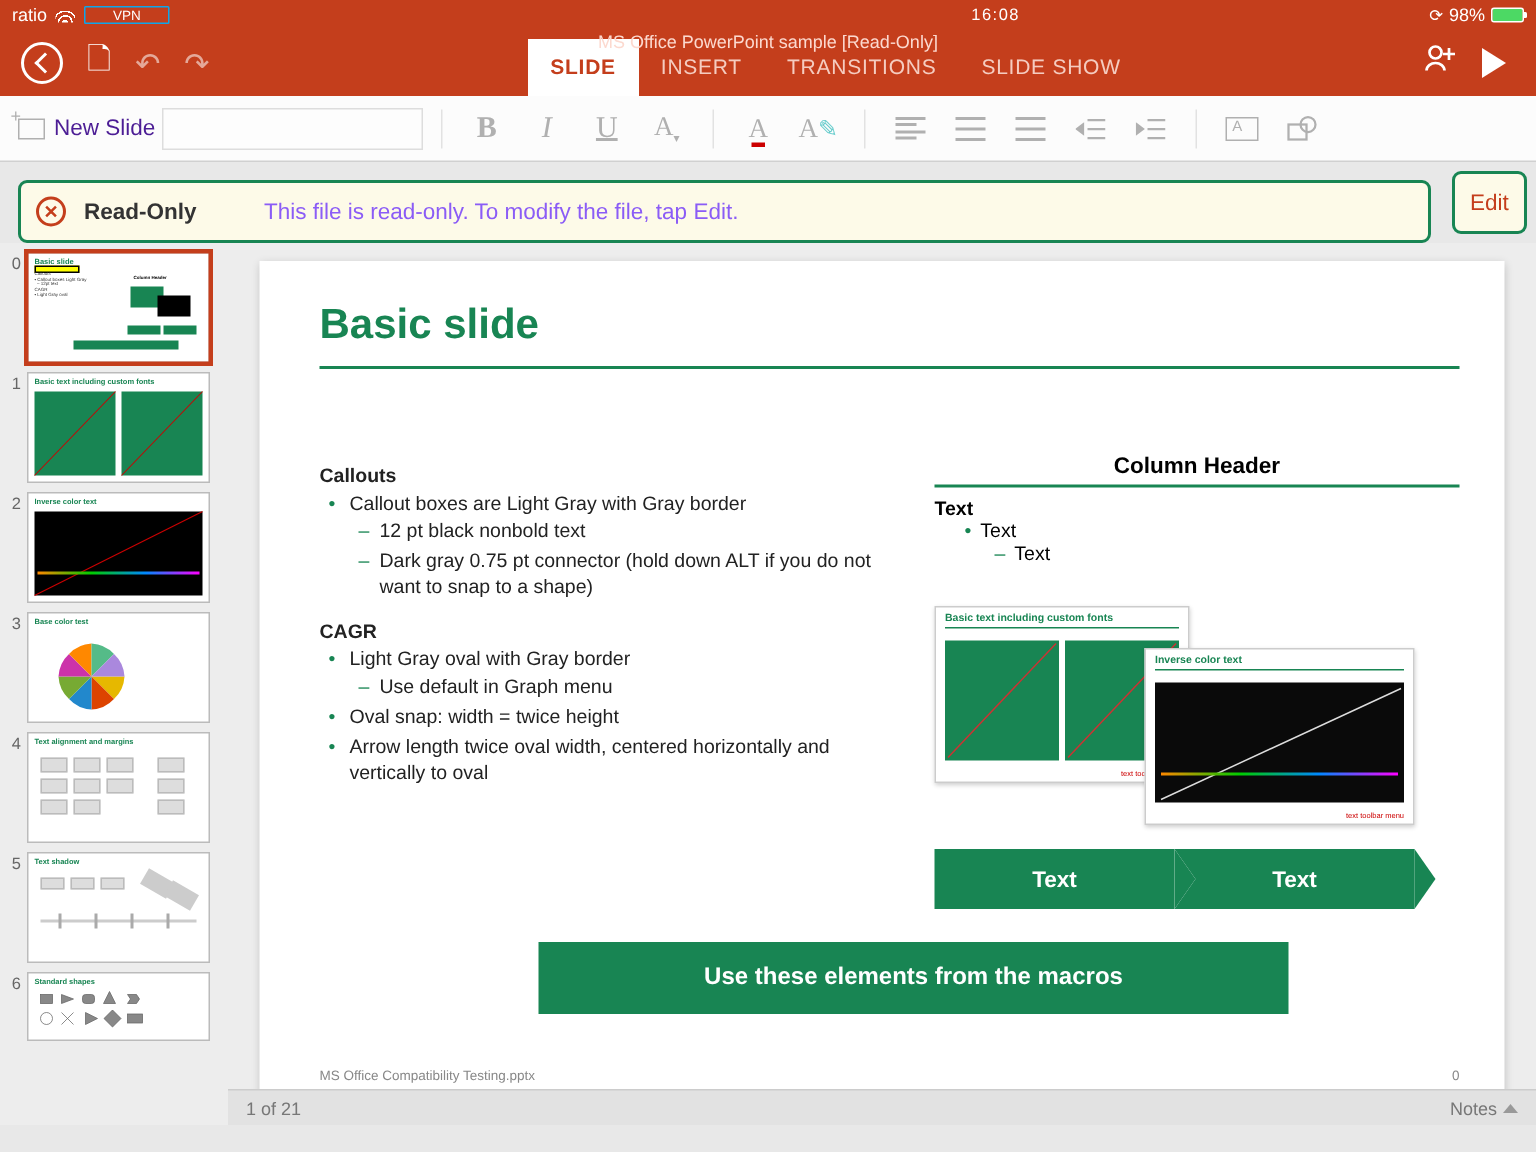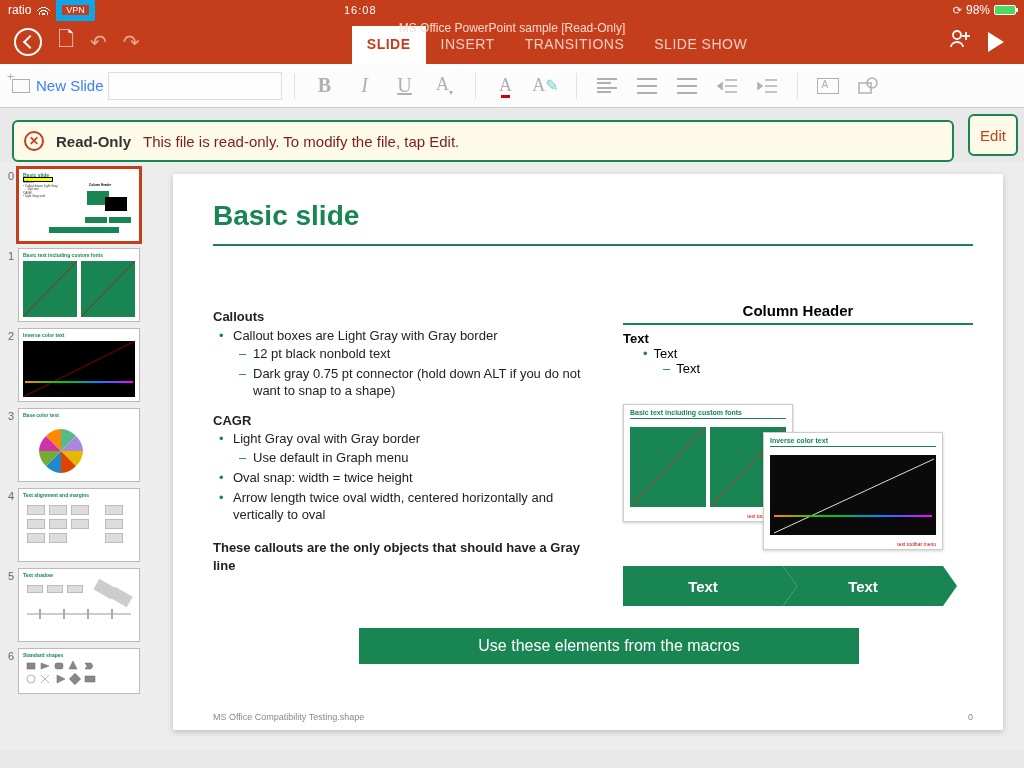--- a/index.html
+++ b/index.html
@@ -1,21 +1,21 @@
 <!DOCTYPE html>
 <html><head>
 <meta charset="utf-8">
 <style>
   * { box-sizing: border-box; margin: 0; padding: 0; }
   html, body { width: 1024px; height: 768px; font-family: -apple-system, "Helvetica Neue", Arial, sans-serif; overflow: hidden; background: #e8e8e8; }
   .statusbar { height: 20px; background: #c43e1c; color: #fff; display: flex; align-items: center; font-size: 12px; padding: 0 8px; }
   .statusbar .s-left { flex: 1; display: flex; gap: 6px; align-items: center; }
-  .statusbar .s-center { flex: 1; text-align: left; font-weight: 500; letter-spacing: 1px; font-size: 11px;}
+  .statusbar .s-center { flex: 1; text-align: right; font-weight: 500; letter-spacing: 1px; font-size: 11px;}
   .statusbar .s-right { flex: 1; display: flex; justify-content: flex-end; align-items: center; gap: 4px; }
-  .vpn-box { border: 6px solid #0ea5e9; padding: 0 4px; font-size: 9px; line-height: 10px; border-radius: 1px;}
+  .vpn-box { border: 1px solid #0ea5e9; padding: 0 18px; font-size: 9px; line-height: 10px; border-radius: 1px;}
   .wifi { width: 13px; height: 10px; background:
     radial-gradient(circle at 50% 100%, #fff 2px, transparent 2px),
     radial-gradient(circle at 50% 100%, transparent 4px, #fff 4px, #fff 5px, transparent 5px),
     radial-gradient(circle at 50% 100%, transparent 7px, #fff 7px, #fff 8px, transparent 8px);
     }
   .battery { width: 22px; height: 10px; border: 1px solid #fff; border-radius: 2px; position: relative; background: linear-gradient(to right, #4cd964 100%, transparent 0);}
   .battery::after { content:""; position:absolute; right:-3px; top:2px; width:2px; height:4px; background:#fff; border-radius:0 1px 1px 0;}
   .lock-rot { font-size: 11px; }
 
   .appbar { height: 44px; background: #c43e1c; display: flex; align-items: flex-end; }
@@ -29,40 +29,40 @@
   .tabs { flex: 1; display: flex; justify-content: center; align-items: flex-end; gap: 0; height: 100%; }
   .tab { color: #f5ccc0; font-size: 14px; letter-spacing: 0.5px; padding: 10px 15px 12px; cursor: pointer; }
   .tab.active { background: #fff; color: #c43e1c; font-weight: 600; }
   .title-row { position: absolute; top: 21px; left: 0; right: 0; text-align: center; color: #fcd9cf; font-size: 12px; pointer-events: none; }
   .share-ico, .play-ico { font-size: 22px; color: #fff; }
   .play-tri { width:0; height:0; border-left: 16px solid #fff; border-top: 10px solid transparent; border-bottom: 10px solid transparent;}
 
   .ribbon { height: 44px; background: #fcfcfc; border-bottom: 1px solid #d0d0d0; display: flex; align-items: center; padding: 0 12px; gap: 4px; }
   .ribbon .grp-sep { width: 1px; height: 26px; background: #e2e2e2; margin: 0 8px; }
   .ribtn { width: 36px; height: 30px; display: flex; align-items: center; justify-content: center; color: #b0b0b0; font-size: 18px; }
-  .newslide { display:flex; align-items:center; color:#3b82f6; font-size:15px; gap:6px; }
+  .newslide { display:flex; align-items:center; color:#4c1d95; font-size:15px; gap:6px; }
   .newslide .plus-box { width:18px; height:14px; border:1px solid #b0b0b0; position:relative;}
   .newslide .plus-box::before { content:"+"; position:absolute; top:-10px; left:-6px; font-size:12px; color:#b0b0b0;}
   .font-box { width: 174px; height: 28px; border: 1px solid #ddd; background: #fdfdfd; }
   .bold { font-weight: 700; font-family: Georgia, serif; font-size: 20px;}
   .italic { font-style: italic; font-family: Georgia, serif; font-size: 20px;}
   .under { text-decoration: underline; font-family: Georgia, serif; font-size: 20px;}
   .fscolor { position: relative; font-family: Georgia, serif; font-size: 18px;}
   .fscolor::after { content:""; display:block; height:3px; background:#c00; position:absolute; left:2px; right:2px; bottom:-2px;}
   .hilite { position:relative; }
   .hilite .pen { font-size:16px;}
   .align-lines, .bullets-ico, .numbers-ico, .indent-ico, .outdent-ico { width:20px; height:16px; display:flex; flex-direction:column; justify-content:space-between;}
   .align-lines span, .bullets-ico span, .numbers-ico span { height:2px; background:#b0b0b0; display:block;}
   .textbox-ico { border:1px solid #b0b0b0; width:22px; height:16px; position:relative;}
   .textbox-ico::before {content:"A"; font-size:10px; position:absolute; top:0; left:4px; color:#b0b0b0;}
 
   .readonly-bar { margin: 6px 6px 0; height: 42px; background: #fdfae8; border: 2px solid #188553; border-radius: 6px; display:flex; align-items:center; padding: 0 10px; gap: 12px;}
   .readonly-bar .dismiss-x { width:20px; height:20px; border:2px solid #c43e1c; border-radius:50%; color:#c43e1c; display:flex; align-items:center; justify-content:center; font-size:12px; font-weight:700;}
   .readonly-bar .ro-title { font-weight: 700; color:#333; font-size:15px;}
-  .readonly-bar .ro-msg { color:#7f1d1d; font-size:15px;}
+  .readonly-bar .ro-msg { color:#8b5cf6; font-size:15px;margin-left:33px;}
   .readonly-row { display:flex; gap:8px; margin: 6px 6px 0; }
   .readonly-row .ro-main { flex:1; }
   .edit-btn { width:50px; height:42px; border:2px solid #188553; border-radius:6px; background:#fdfae8; color:#c43e1c; font-size:15px; display:flex; align-items:center; justify-content:center;}
 
   .workspace { display:flex; height: 588px; }
   .thumbcol { width: 152px; background: #ededed; overflow: hidden; padding: 6px 6px 0 4px;}
   .thumbrow { display:flex; gap:4px; margin-bottom:6px;}
   .tnum { width:10px; font-size:11px; color:#666; text-align:right; padding-top:2px;}
   .thumb { width: 122px; height: 74px; background:#fff; border:1px solid #bbb; position:relative; overflow:hidden;}
   .thumb.sel { outline: 3px solid #c43e1c; outline-offset: -1px;}
@@ -98,21 +98,21 @@
   .mini .mbox2 { position:absolute; top:22px; left:86px; width:76px; height:80px; background:#188553;}
   .mini2 .mbox-dark { position:absolute; top:22px; left:6px; width:166px; height:80px; background:#0a0a0a;}
   .mini .foot { position:absolute; bottom:2px; right:6px; font-size:5px; color:#c00;}
 
   .chevrons { position:absolute; top:392px; left:450px; width:320px; height:40px; display:flex;}
   .chev { flex:1; background:#188553; color:#fff; font-size:15px; font-weight:600; display:flex; align-items:center; justify-content:center; position:relative;}
   .chev::after { content:""; position:absolute; right:-14px; top:0; width:0; height:0; border-left:14px solid #188553; border-top:20px solid transparent; border-bottom:20px solid transparent; z-index:2;}
   .chev::before { content:""; position:absolute; left:0; top:0; width:0; height:0; border-left:14px solid #fff; border-top:20px solid transparent; border-bottom:20px solid transparent;}
   .chev:first-child::before { display:none;}
 
-  .green-banner { position:absolute; top:454px; left:186px; width:500px; height:36px; background:#188553; color:#fff; font-size:16px; font-weight:400; display:flex; align-items:center; justify-content:center;}
+  .green-banner { position:absolute; top:454px; left:186px; width:500px; height:48px; background:#188553; color:#fff; font-size:16px; font-weight:700; display:flex; align-items:center; justify-content:center;}
 
   .slide-footer { position:absolute; bottom:8px; left:40px; right:30px; display:flex; justify-content:space-between; font-size:9px; color:#888;}
 
   .bottombar { position:absolute; bottom:0; left:0; right:0; height:24px; background:#e2e2e2; border-top:1px solid #ccc; display:flex; align-items:center; justify-content:space-between; padding:0 12px; font-size:12px; color:#777;}
   .notes-btn { display:flex; align-items:center; gap:4px;}
   .notes-btn .tri { width:0; height:0; border-left:5px solid transparent; border-right:5px solid transparent; border-bottom:6px solid #999;}
 
   
   .th0-hl { position:absolute; top:8px; left:4px; width:30px; height:5px; background:#ffff00; border:0.5px solid #000;}
   .th-green-box { background:#188553; position:absolute;}
@@ -378,21 +378,20 @@
         <div class="sec">CAGR</div>
         <ul>
           <li><span>Light Gray oval with Gray border</span>
             <ul>
                 <li>Use default in Graph menu</li>
               </ul>
           </li>
           <li>Oval snap: width = twice height</li>
           <li>Arrow length twice oval width, centered horizontally and vertically to oval</li>
         </ul>
-        <div class="closing">These callouts are the only objects that should have a Gray line</div>
       </div>
 
       <div class="content-r">
         <div class="colhdr">Column Header</div>
         <div class="colhdr-line"></div>
         <div class="rtext">
           <span>Text</span>
           <ul>
               <li><span>Text</span>
             <ul>
@@ -428,19 +427,26 @@
       </div>
 
       <div class="chevrons">
         <div class="chev">Text</div>
         <div class="chev">Text</div>
       </div>
 
       <div class="green-banner">Use these elements from the macros</div>
 
       <div class="slide-footer">
-        <span>MS Office Compatibility Testing.shape</span>
+        <span>MS Office Compatibility Testing.pptx</span>
         <span>0</span>
       </div>
     </div>
 
+    <div class="bottombar">
+      <span>1 of 21</span>
+      <div class="notes-btn">
+        <span>Notes</span>
+        <div class="tri"></div>
+      </div>
+    </div>
   </div>
 </div>
 
 </body></html>

